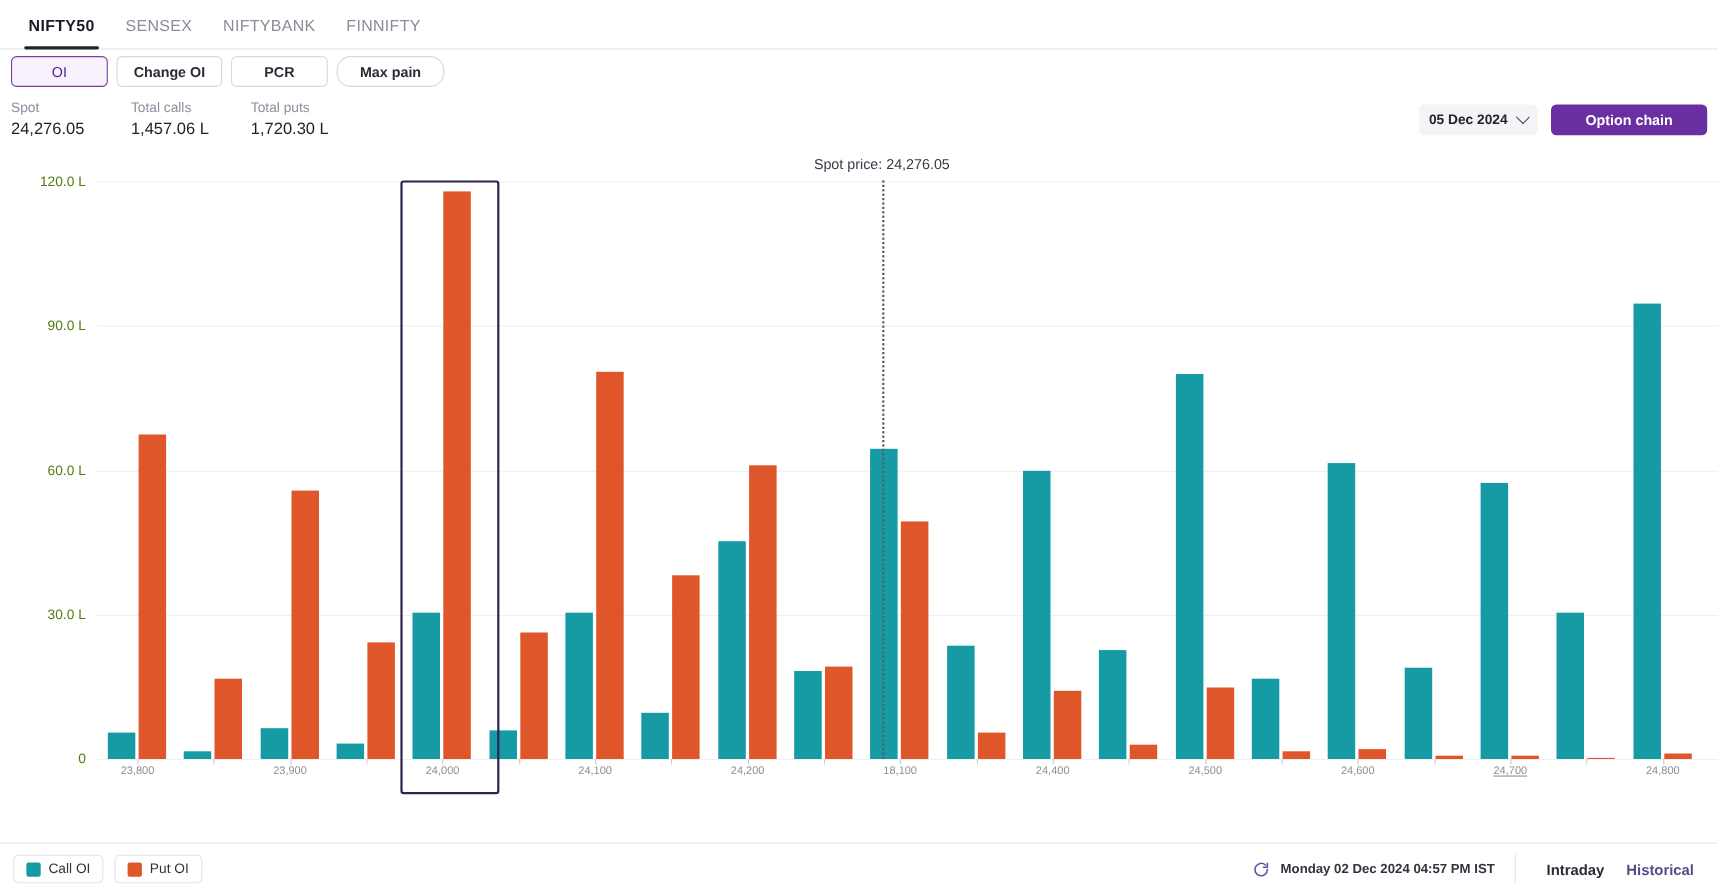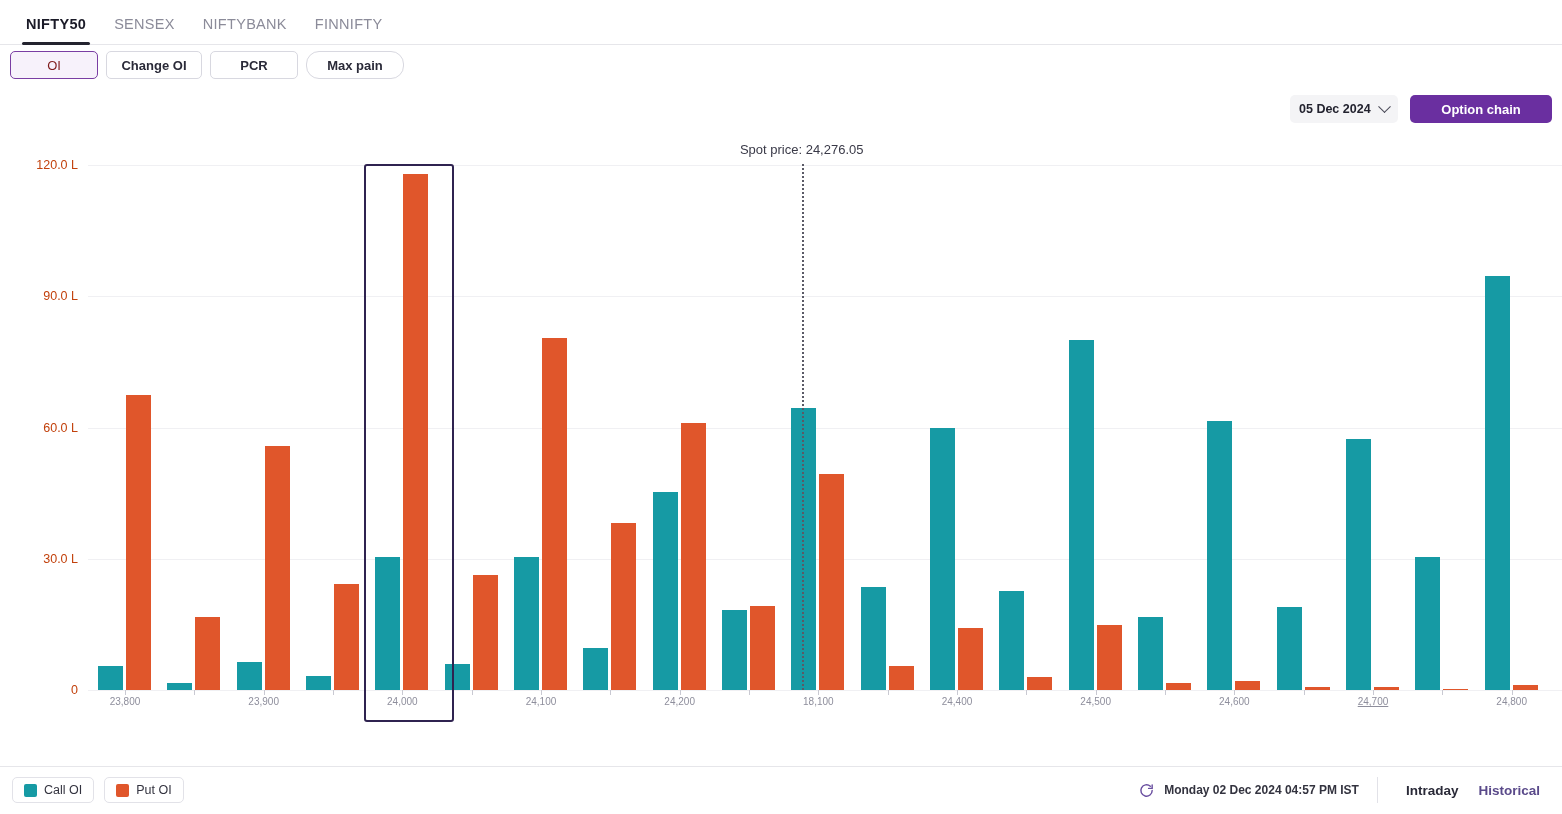--- a/index.html
+++ b/index.html
@@ -34,21 +34,21 @@
     position: absolute; left: 0; top: 45px; width: 1562px; height: 42px;
   }
   .chip {
     position: absolute; top: 6px; height: 28px; border-radius: 5px;
     border: 1px solid #d8d8e0; background: #fff;
     font-size: 13px; font-weight: 700; color: #2a2a38;
     display: flex; align-items: center; justify-content: center;
     cursor: pointer;
   }
   .chip.active {
-    border-color: #7a3ea3; color: #7f1d1d; background: #f7f2fb; font-weight: 400;
+    border-color: #7a3ea3; color: #4c1d95; background: #f7f2fb; font-weight: 400;
   }
   #chip-oi       { left: 10px;  width: 88px; }
   #chip-changeoi { left: 106px; width: 96px; }
   #chip-pcr      { left: 210px; width: 88px; }
   #chip-maxpain  { left: 306px; width: 98px; border-radius: 13px; }
 
   .datesel {
     position: absolute; right: 164px; top: 50px;
     height: 28px; width: 108px; background: #f4f4f6; border-radius: 5px;
     display: flex; align-items: center; justify-content: space-between;
@@ -67,21 +67,21 @@
   
   .stats { position: absolute; left: 10px; top: 90px; display: flex; gap: 0; }
   .stat { width: 109px; }
   .stat .lbl { font-size: 12.5px; color: #8e8e9c; line-height: 17px; }
   .stat .val { font-size: 15px; color: #1e1e2c; line-height: 22px; }
 
   
   .chart { position: absolute; left: 0; top: 140px; width: 1562px; height: 600px; }
   .ylabel {
     position: absolute; right: 0; transform: translateY(-50%);
-    font-size: 12.5px; color: #c2410c; text-align: right; width: 70px;
+    font-size: 12.5px; color: #4d7c0f; text-align: right; width: 70px;
   }
   .ytick-col { position: absolute; left: 0; top: 0; width: 78px; height: 600px; }
   .gridline {
     position: absolute; left: 88px; right: 0; height: 1px; background: #f0f0f3;
   }
   .plot {
     position: absolute; left: 88px; top: 0; right: 0; height: 550px;
   }
   .group { position: absolute; bottom: 0; height: 550px; }
   .bar { position: absolute; bottom: 0; width: 25px; }
@@ -145,20 +145,34 @@
     <div class="chip" id="chip-pcr">PCR</div>
     <div class="chip" id="chip-maxpain">Max pain</div>
 
     <div class="datesel">
       <span>05 Dec 2024</span>
       <span class="caret"></span>
     </div>
     <div class="btn-optionchain">Option chain</div>
   </div>
 
+  <div class="stats">
+    <div class="stat">
+      <div class="lbl">Spot</div>
+      <div class="val">24,276.05</div>
+    </div>
+    <div class="stat">
+      <div class="lbl">Total calls</div>
+      <div class="val">1,457.06 L</div>
+    </div>
+    <div class="stat">
+      <div class="lbl">Total puts</div>
+      <div class="val">1,720.30 L</div>
+    </div>
+  </div>
 
   <div class="chart">
     <div class="ytick-col" id="yticks">
         <div class="ylabel" style="top: 550px;">0</div>
         <div class="ylabel" style="top: 418.75px;">30.0 L</div>
         <div class="ylabel" style="top: 287.5px;">60.0 L</div>
         <div class="ylabel" style="top: 156.25px;">90.0 L</div>
         <div class="ylabel" style="top: 25px;">120.0 L</div>
       </div>
     <div id="gridlines">

